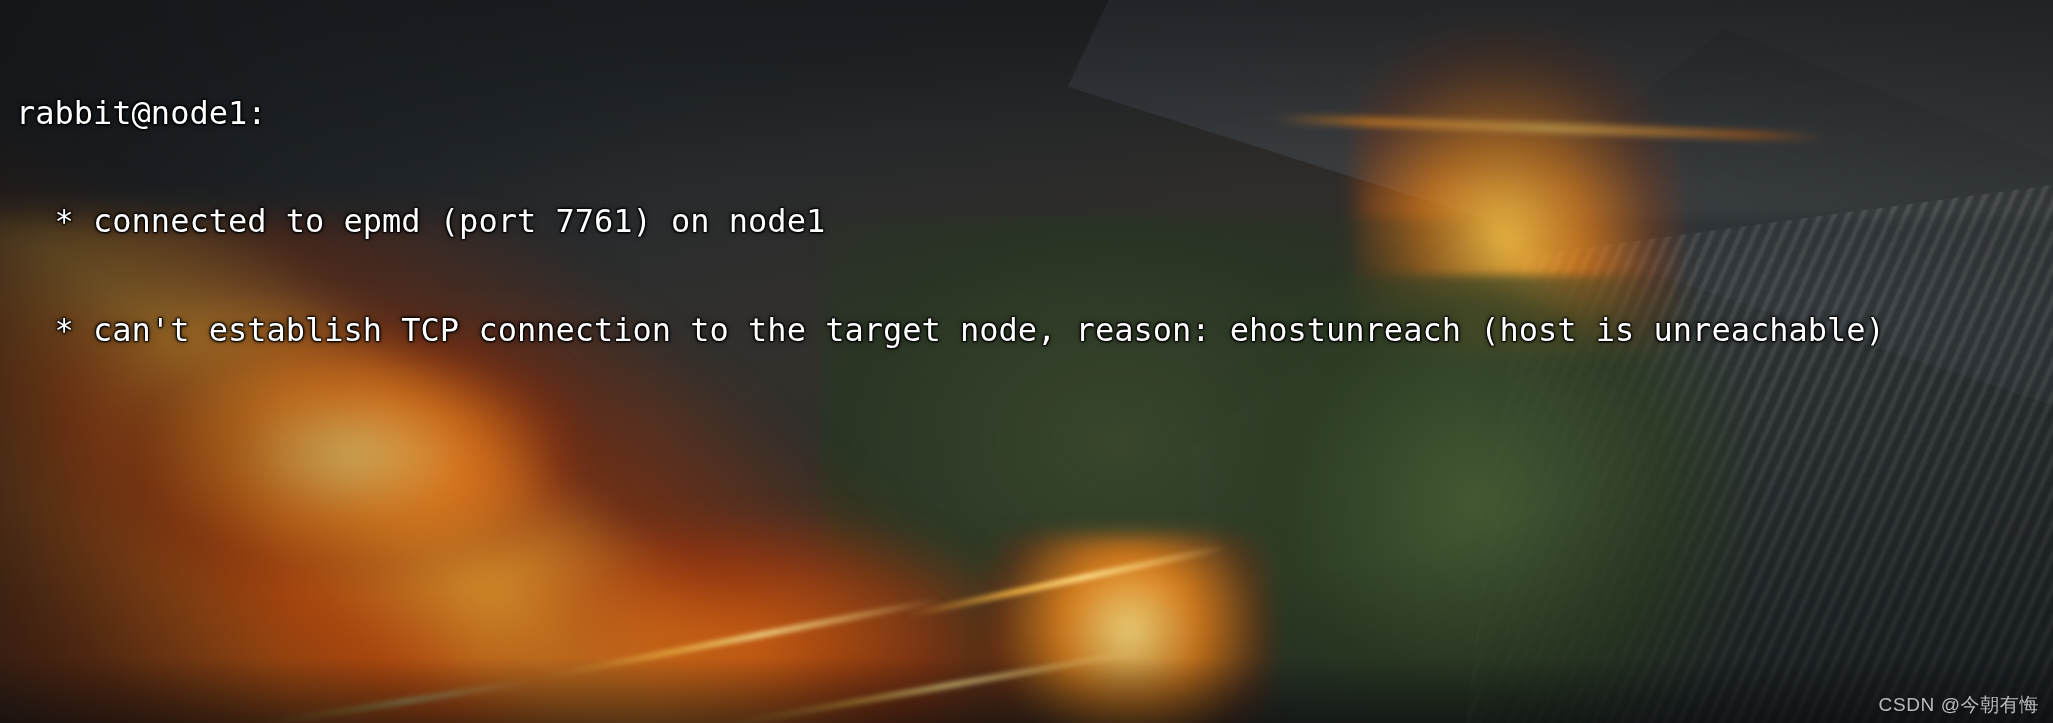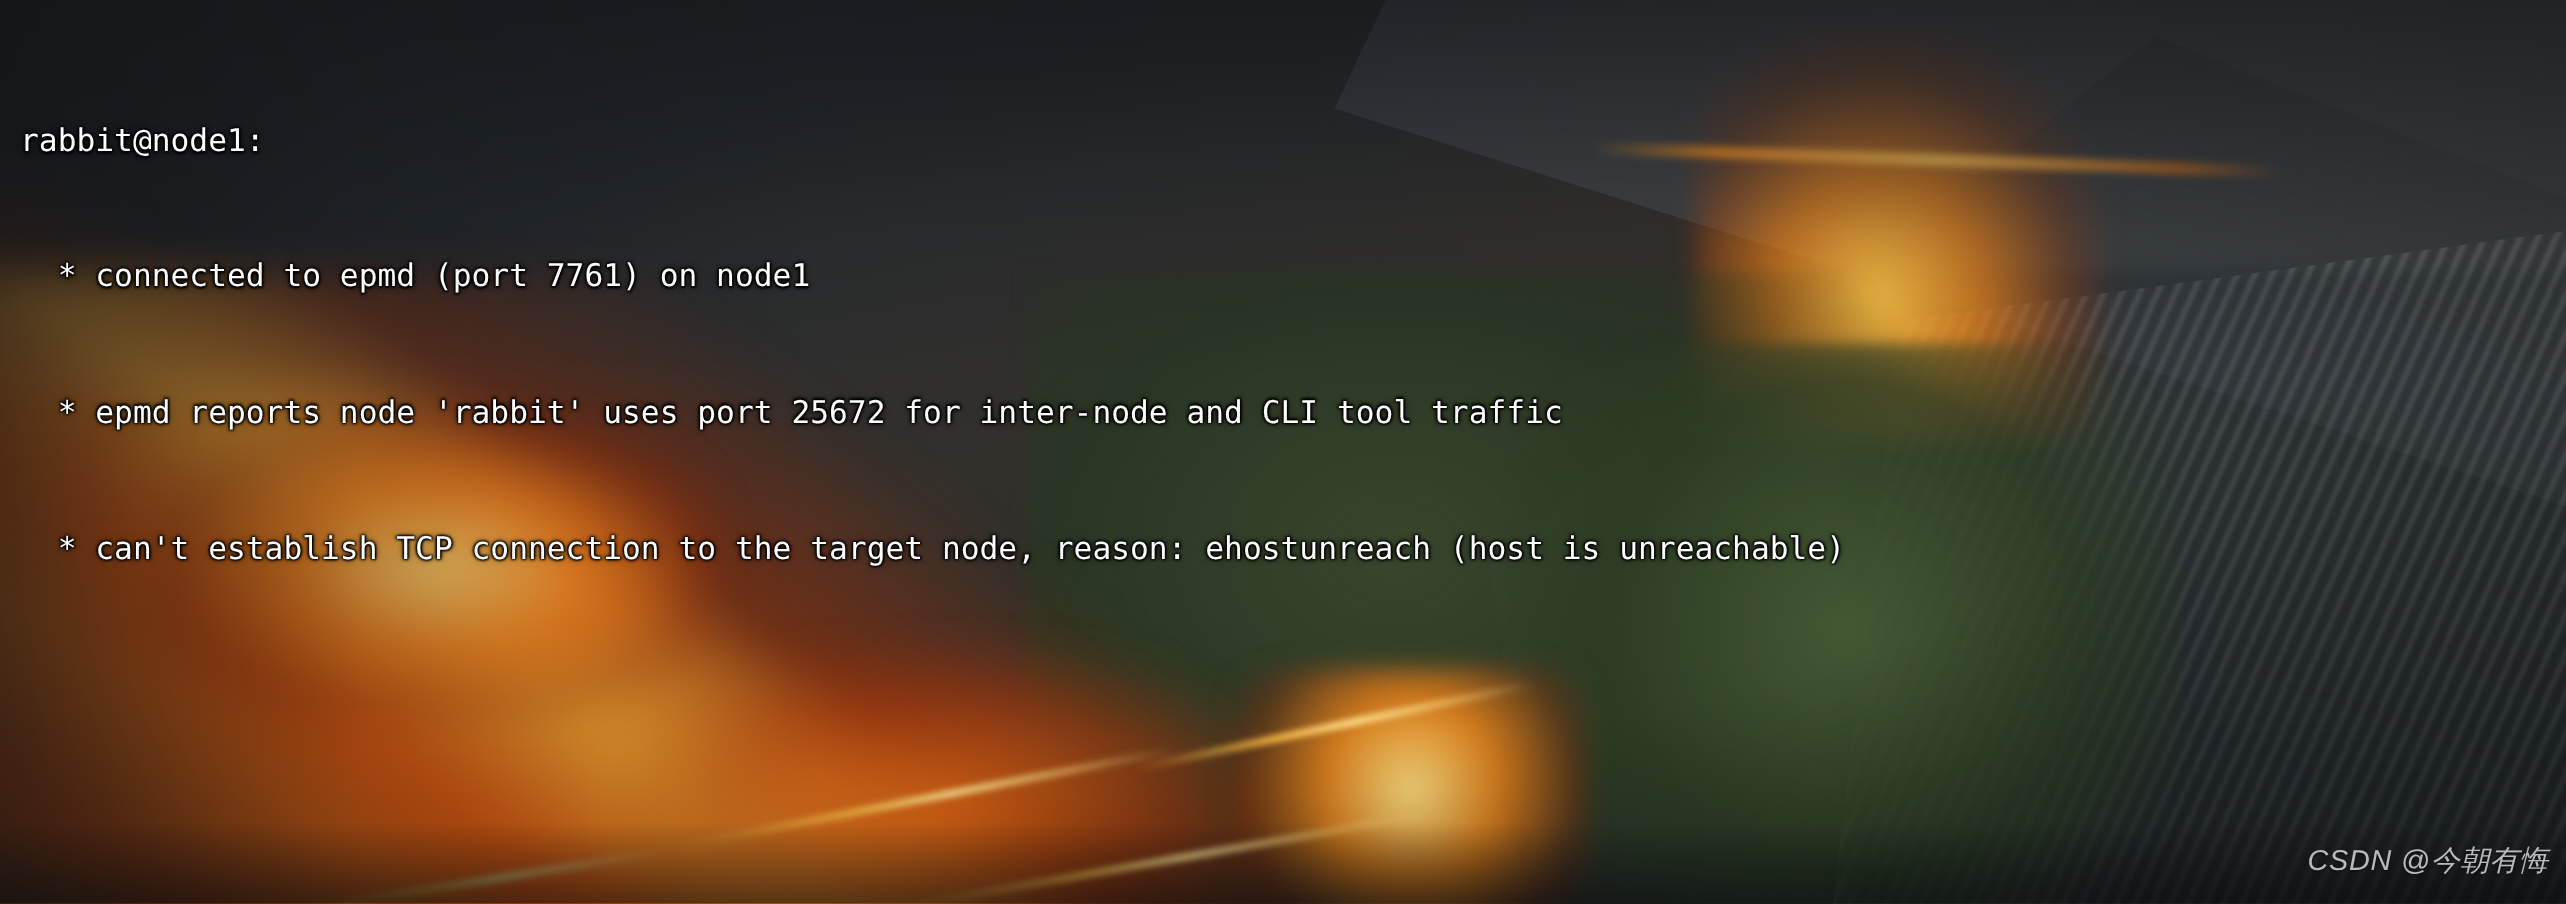--- a/index.html
+++ b/index.html
@@ -155,48 +155,47 @@
   .bg-bottomdark {
     background: linear-gradient(0deg, rgba(10,12,14,0.55) 0%, rgba(10,12,14,0.0) 9%);
   }
 
   
   #terminal {
     position: absolute;
     inset: 0;
     padding: 22px 0 0 16px;
     box-sizing: border-box;
-    font-size: 25px;
+    font-size: 32px;
     line-height: 36.3px;
     color: #ffffff;
     white-space: pre;
     letter-spacing: 0px;
     text-shadow:
        0 0 1px rgba(0,0,0,0.95),
        1px 1px 2px rgba(0,0,0,0.95),
       -1px 1px 2px rgba(0,0,0,0.75),
        1px -1px 2px rgba(0,0,0,0.75),
       -1px -1px 2px rgba(0,0,0,0.75),
        0 0 6px rgba(0,0,0,0.55);
   }
   .line { height: 36.3px; }
   .line.blank { height: 36.3px; }
 
   
   #watermark {
     position: absolute;
     right: 14px;
-    bottom: 19px;
+    bottom: 5px;
     font-family: "Liberation Sans", "DejaVu Sans", sans-serif;
-    font-size: 23px;
+    font-size: 19px;
     color: rgba(226,230,232,0.80);
     letter-spacing: 0.6px;
     text-shadow: 0 1px 2px rgba(0,0,0,0.55);
     user-select: none;
-    font-style: italic;
   }
 </style>
 </head>
 <body>
 
 <div id="screen">
 
   <div class="bg-layer bg-base"></div>
   <div class="bg-layer bg-roof-ur"></div>
   <div class="bg-layer bg-roof-ur2"></div>
@@ -217,21 +216,20 @@
   <div class="bg-streak s2"></div>
   <div class="bg-streak s3"></div>
   <div class="bg-streak s4"></div>
   <div class="bg-layer bg-vignette"></div>
   <div class="bg-layer bg-topfade"></div>
   <div class="bg-layer bg-bottomdark"></div>
 
   <div id="terminal">
     <div class="line">rabbit@node1:</div>
     <div class="line">  * connected to epmd (port 7761) on node1</div>
-    <div class="line">  * epmd reports node 'rabbit' uses port 25672 for inter-node and CLI tool traffic</div>
     <div class="line">  * can't establish TCP connection to the target node, reason: ehostunreach (host is unreachable)</div>
     <div class="line blank"></div>
     
     
     
     
     
     
     
     

